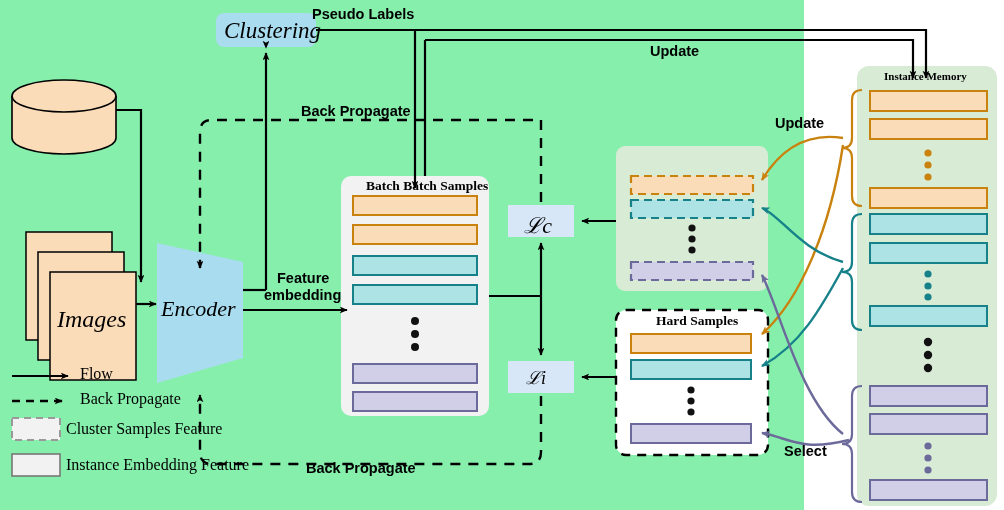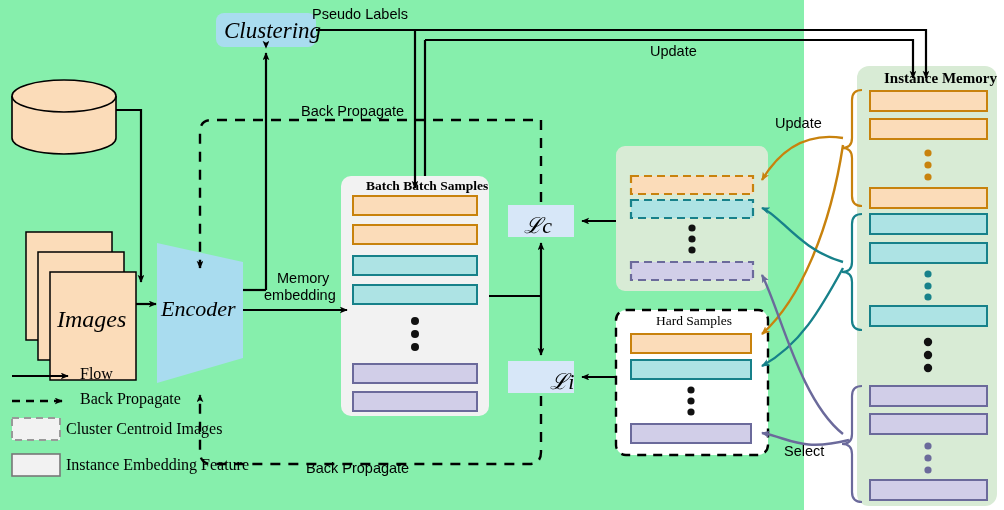--- a/index.html
+++ b/index.html
@@ -1,21 +1,21 @@
 <!DOCTYPE html>
 <html><head>
 <meta charset="utf-8">
 <style>
   html,body{margin:0;padding:0;background:#ffffff;}
   body{width:1004px;height:510px;overflow:hidden;
        font-family:"Liberation Serif",serif;}
   #stage{position:relative;width:804px;height:510px;background:#86efac;}
   svg.layer{position:absolute;top:0;left:0;width:1004px;height:510px;}
   .lbl{position:absolute;white-space:nowrap;}
-  .bold-sans{font-family:"Liberation Sans",sans-serif;font-weight:normal;}
+  .bold-sans{font-family:"Liberation Sans",sans-serif;font-weight:bold;}
   .serif{font-family:"Liberation Serif",serif;}
   .italic-serif{font-family:"Liberation Serif",serif;font-style:italic;}
 </style>
 </head>
 <body>
 
 <div id="stage">
 
   <svg class="layer">
     <defs>
@@ -193,41 +193,41 @@
   <div class="lbl italic-serif" style="left:224px;top:18px;font-size:23px;">Clustering</div>
 
 
   <div class="lbl italic-serif" style="left:57px;top:306px;font-size:24px;">Images</div>
 
   <div class="lbl italic-serif" style="left:161px;top:296px;font-size:22px;">Encoder</div>
 
   <div class="lbl serif" style="left:366px;top:178px;font-size:13.5px;font-weight:bold;">Batch Batch Samples</div>
 
 
-  <div class="lbl serif" style="left:656px;top:313px;font-size:13.5px;font-weight:normal;">Hard Samples</div>
-
-  <div class="lbl serif" style="left:884px;top:70px;font-size:15px;font-weight:bold;font-family:Liberation Serif, serif;">Instance Memory</div>
+  <div class="lbl serif" style="left:656px;top:313px;font-size:13.5px;font-weight:bold;">Hard Samples</div>
+
+  <div class="lbl serif" style="left:884px;top:70px;font-size:11px;font-weight:bold;font-family:Liberation Serif, serif;">Instance Memory</div>
 
   <div class="lbl italic-serif" style="left:524px;top:209px;font-size:22px;">ℒc</div>
 
-  <div class="lbl italic-serif" style="left:526px;top:365px;font-size:22px;margin-left:24px;">ℒi</div>
+  <div class="lbl italic-serif" style="left:526px;top:365px;font-size:18px;">ℒi</div>
 
   <div class="lbl bold-sans" style="left:312px;top:6px;font-size:14.5px;">Pseudo Labels</div>
 
   <div class="lbl bold-sans" style="left:301px;top:103px;font-size:14.5px;">Back Propagate</div>
 
   <div class="lbl bold-sans" style="left:306px;top:460px;font-size:14.5px;">Back Propagate</div>
 
-  <div class="lbl bold-sans" style="left:277px;top:270px;font-size:14.5px;">Memory</div>
+  <div class="lbl bold-sans" style="left:277px;top:270px;font-size:14.5px;">Feature</div>
   <div class="lbl bold-sans" style="left:264px;top:287px;font-size:14.5px;">embedding</div>
 
   <div class="lbl bold-sans" style="left:650px;top:43px;font-size:14.5px;">Update</div>
 
   <div class="lbl bold-sans" style="left:775px;top:115px;font-size:14.5px;">Update</div>
 
   <div class="lbl bold-sans" style="left:784px;top:443px;font-size:14.5px;">Select</div>
 
   <div class="lbl serif" style="left:80px;top:365px;font-size:16px;">Flow</div>
   <div class="lbl serif" style="left:80px;top:390px;font-size:16px;">Back Propagate</div>
-  <div class="lbl serif" style="left:66px;top:420px;font-size:16px;">Cluster Centroid Images</div>
+  <div class="lbl serif" style="left:66px;top:420px;font-size:16px;">Cluster Samples Feature</div>
   <div class="lbl serif" style="left:66px;top:456px;font-size:16px;text-align:center;">Instance Embedding  Feature</div>
 
 </div>
 
 </body></html>

